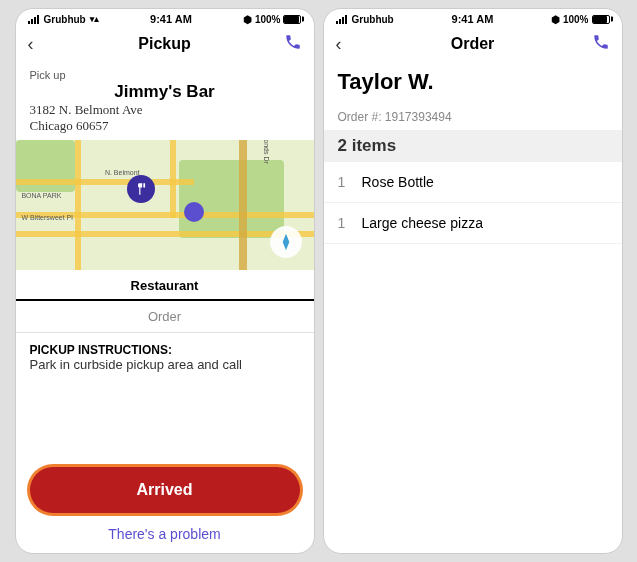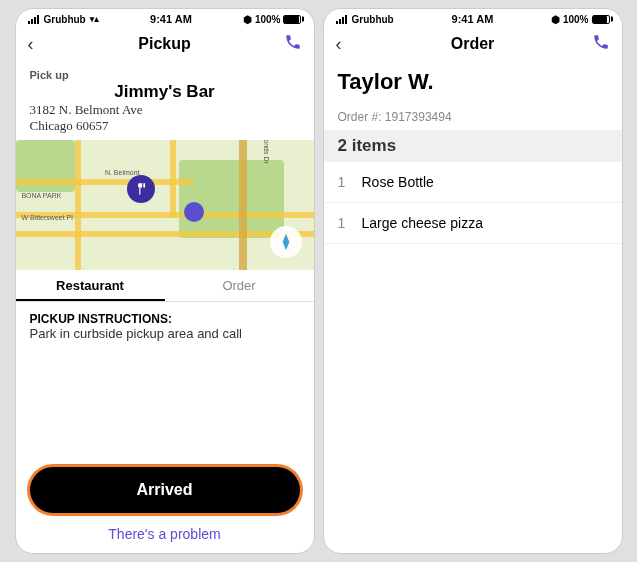--- a/index.html
+++ b/index.html
@@ -102,21 +102,21 @@
     .nav-phone svg { width: 18px; height: 18px; fill: #5b4fcf; }
 
     
     .pickup-info {
       padding: 10px 14px 6px;
       flex-shrink: 0;
     }
     .pickup-label {
       font-size: 11px;
       color: #555;
-      font-weight: 700;
+      font-weight: 400;
     }
     .restaurant-name {
       font-size: 17px;
       font-weight: 700;
       color: #000;
       margin-top: 1px;
       text-align: center;
     }
     .address-line {
       font-size: 13px;
@@ -197,20 +197,21 @@
       justify-content: center;
       z-index: 2;
     }
     .map-compass svg { width: 20px; height: 20px; fill: #3d9fd3; }
 
     
     .tabs {
       display: flex;
       border-bottom: 1px solid #e0e0e0;
       flex-shrink: 0;
+      flex-direction: column;
     }
     .tab {
       flex: 1;
       text-align: center;
       padding: 8px 0;
       font-size: 13px;
       color: #888;
       cursor: pointer;
       position: relative;
     }
@@ -247,21 +248,21 @@
     }
 
     
     .arrived-btn-container {
       padding: 8px 14px 4px;
       flex-shrink: 0;
     }
     .arrived-btn {
       width: 100%;
       padding: 14px;
-      background: #000000;
+      background: #b91c1c;
       color: #fff;
       border: none;
       border-radius: 28px;
       font-size: 16px;
       font-weight: 600;
       cursor: pointer;
       box-shadow: 0 0 0 3px #f08030;
     }
 
     .problem-link {

